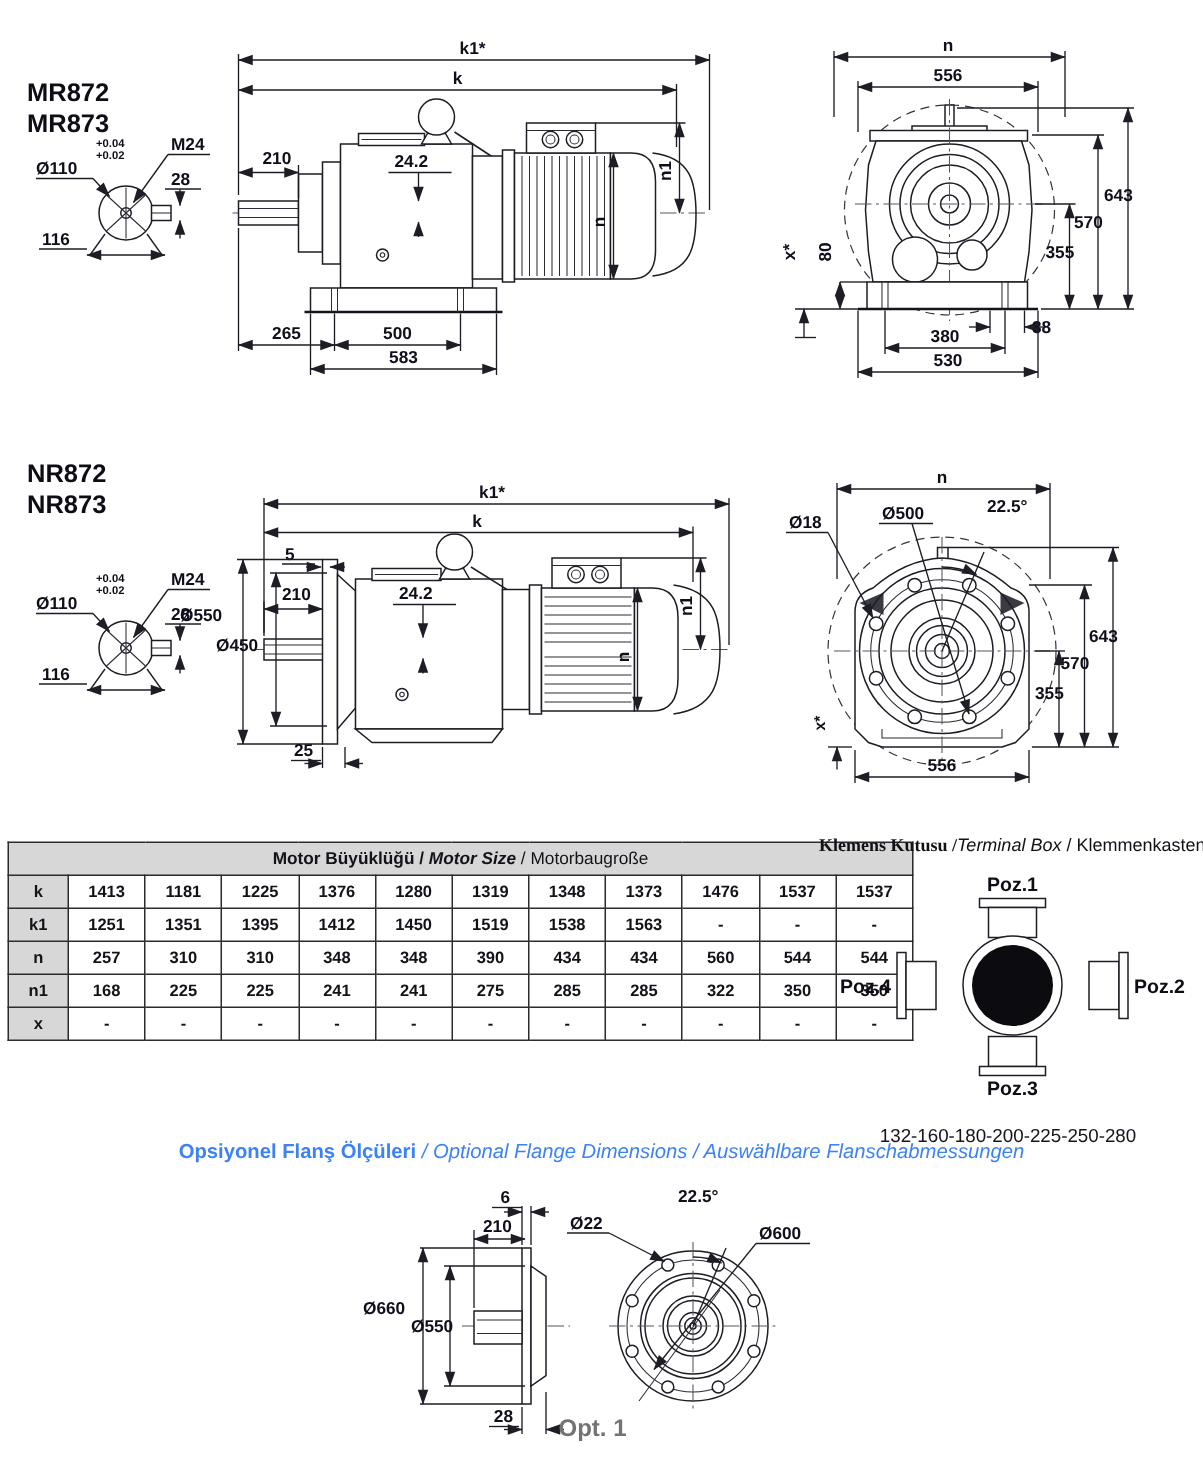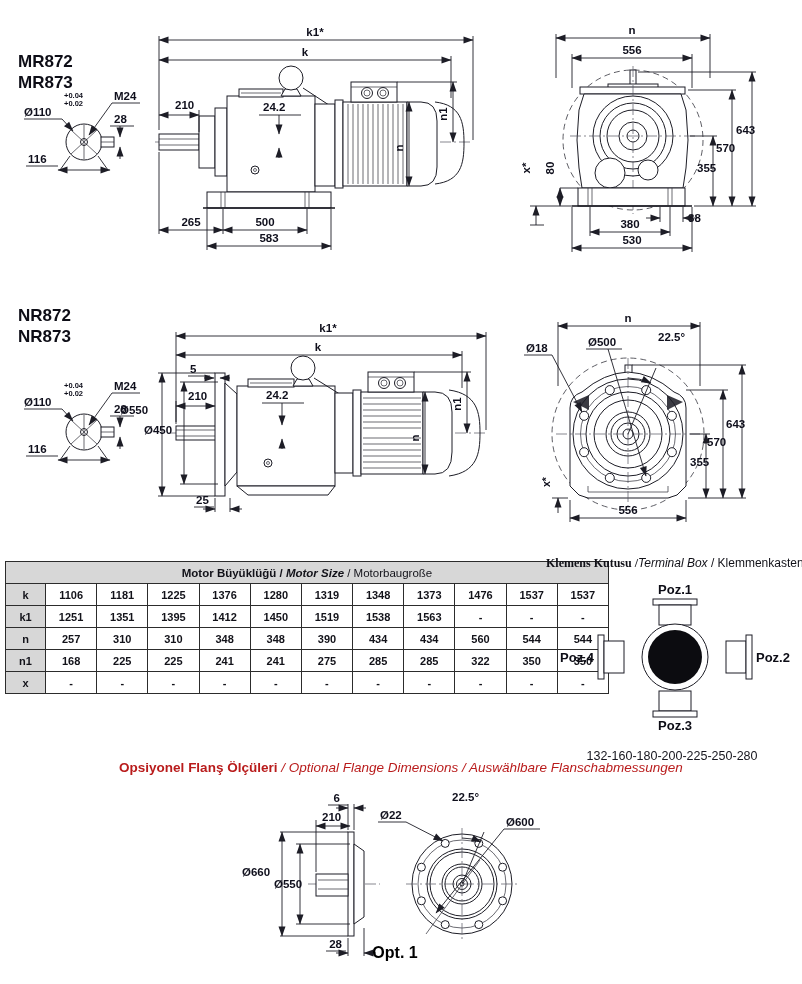--- a/index.html
+++ b/index.html
@@ -25,24 +25,24 @@
   table.sz td{border:1px solid #2c2c2c;text-align:center;padding:3px 0;background:#fff;height:15px;}
   table.sz td.hd{background:#d7d7d7;}
   table.sz .tt{font-size:11.5px;}
   table.sz .it{font-style:italic;}
   table.sz .nb{font-weight:normal;}
   .tb-title{font-size:12px;white-space:nowrap;color:#111118;}
   .tb-title .b{font-weight:bold;font-family:Liberation Serif, serif;}
   .tb-title .i{font-style:italic;}
   .tb-sizes{font-size:12.5px;color:#15151d;text-align:center;}
   .poz{font:bold 13px "Liberation Sans",sans-serif;fill:#0d0d16;}
-  .fl-title{font-size:13.5px;text-align:center;color:#b91c1c;}
+  .fl-title{font-size:13.5px;text-align:center;color:#3b82f6;}
   .fl-title .b{font-weight:bold;}
   .fl-title .i{font-style:italic;}
-  .opt-cap{font-weight:bold;font-size:16px;text-align:center;color:#000000;}
+  .opt-cap{font-weight:bold;font-size:16px;text-align:center;color:#737373;}
 </style>
 </head>
 <body>
 
 <div class="page">
 
   <svg width="0" height="0" class="abs" style="left:0;top:0">
     <defs>
       <marker id="ar" markerWidth="12" markerHeight="9" refX="10.5" refY="4.5" orient="auto-start-reverse" markerUnits="userSpaceOnUse">
         <path d="M11,4.5 L1,1 L1,8 Z" fill="#1d1d26"></path>
@@ -420,21 +420,21 @@
     <colgroup>
         <col style="width:40px">
         <col span="11">
       </colgroup>
     <tbody>
         <tr>
       <td class="hd tt" colspan="12"><span class="b">Motor Büyüklüğü / </span><span class="b it">Motor Size</span><span class="nb"> / Motorbaugroße</span></td>
     </tr>
     <tr>
       <td class="hd">k</td>
-      <td>1106</td>
+      <td>1413</td>
           <td>1181</td>
           <td>1225</td>
           <td>1376</td>
           <td>1280</td>
           <td>1319</td>
           <td>1348</td>
           <td>1373</td>
           <td>1476</td>
           <td>1537</td>
           <td>1537</td>

